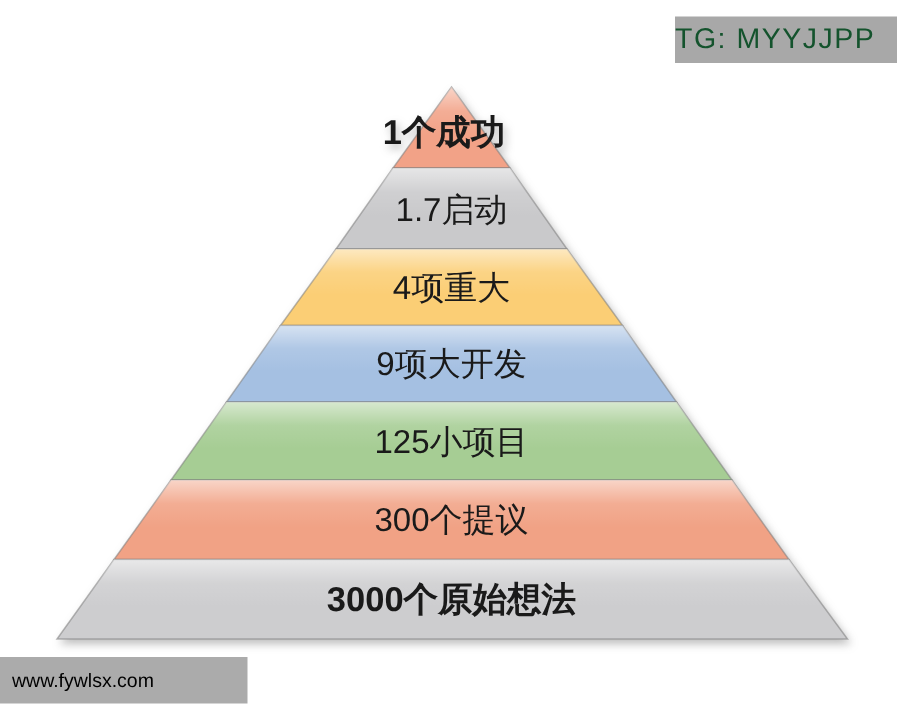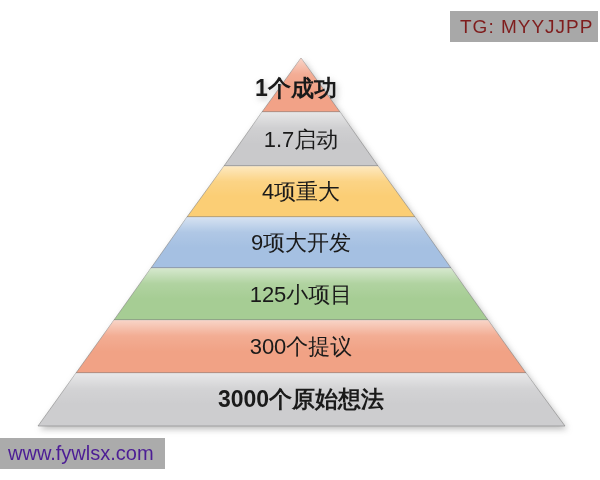--- a/index.html
+++ b/index.html
@@ -17,37 +17,36 @@
     height: 480px;
     background: #ffffff;
   }
   .badge {
     position: absolute;
     top: 11px;
     left: 450px;
     width: 148px;
     height: 31px;
     background: #a8a8a8;
-    color: #7f1d1d;
+    color: #14532d;
     font-size: 19px;
     letter-spacing: 1px;
     line-height: 31px;
-    padding-left: 10px;
     box-sizing: border-box;
     white-space: nowrap;
   }
   .watermark {
     position: absolute;
     top: 438px;
     left: 0px;
     width: 165px;
     height: 31px;
     background: #ababab;
-    color: #4c1d95;
-    font-size: 20px;
+    color: #000000;
+    font-size: 13px;
     line-height: 31px;
     padding-left: 8px;
     box-sizing: border-box;
     white-space: nowrap;
   }
   svg.pyramid {
     position: absolute;
     top: 0;
     left: 0;
     filter: drop-shadow(2px 3px 3px rgba(90,90,90,0.40));

